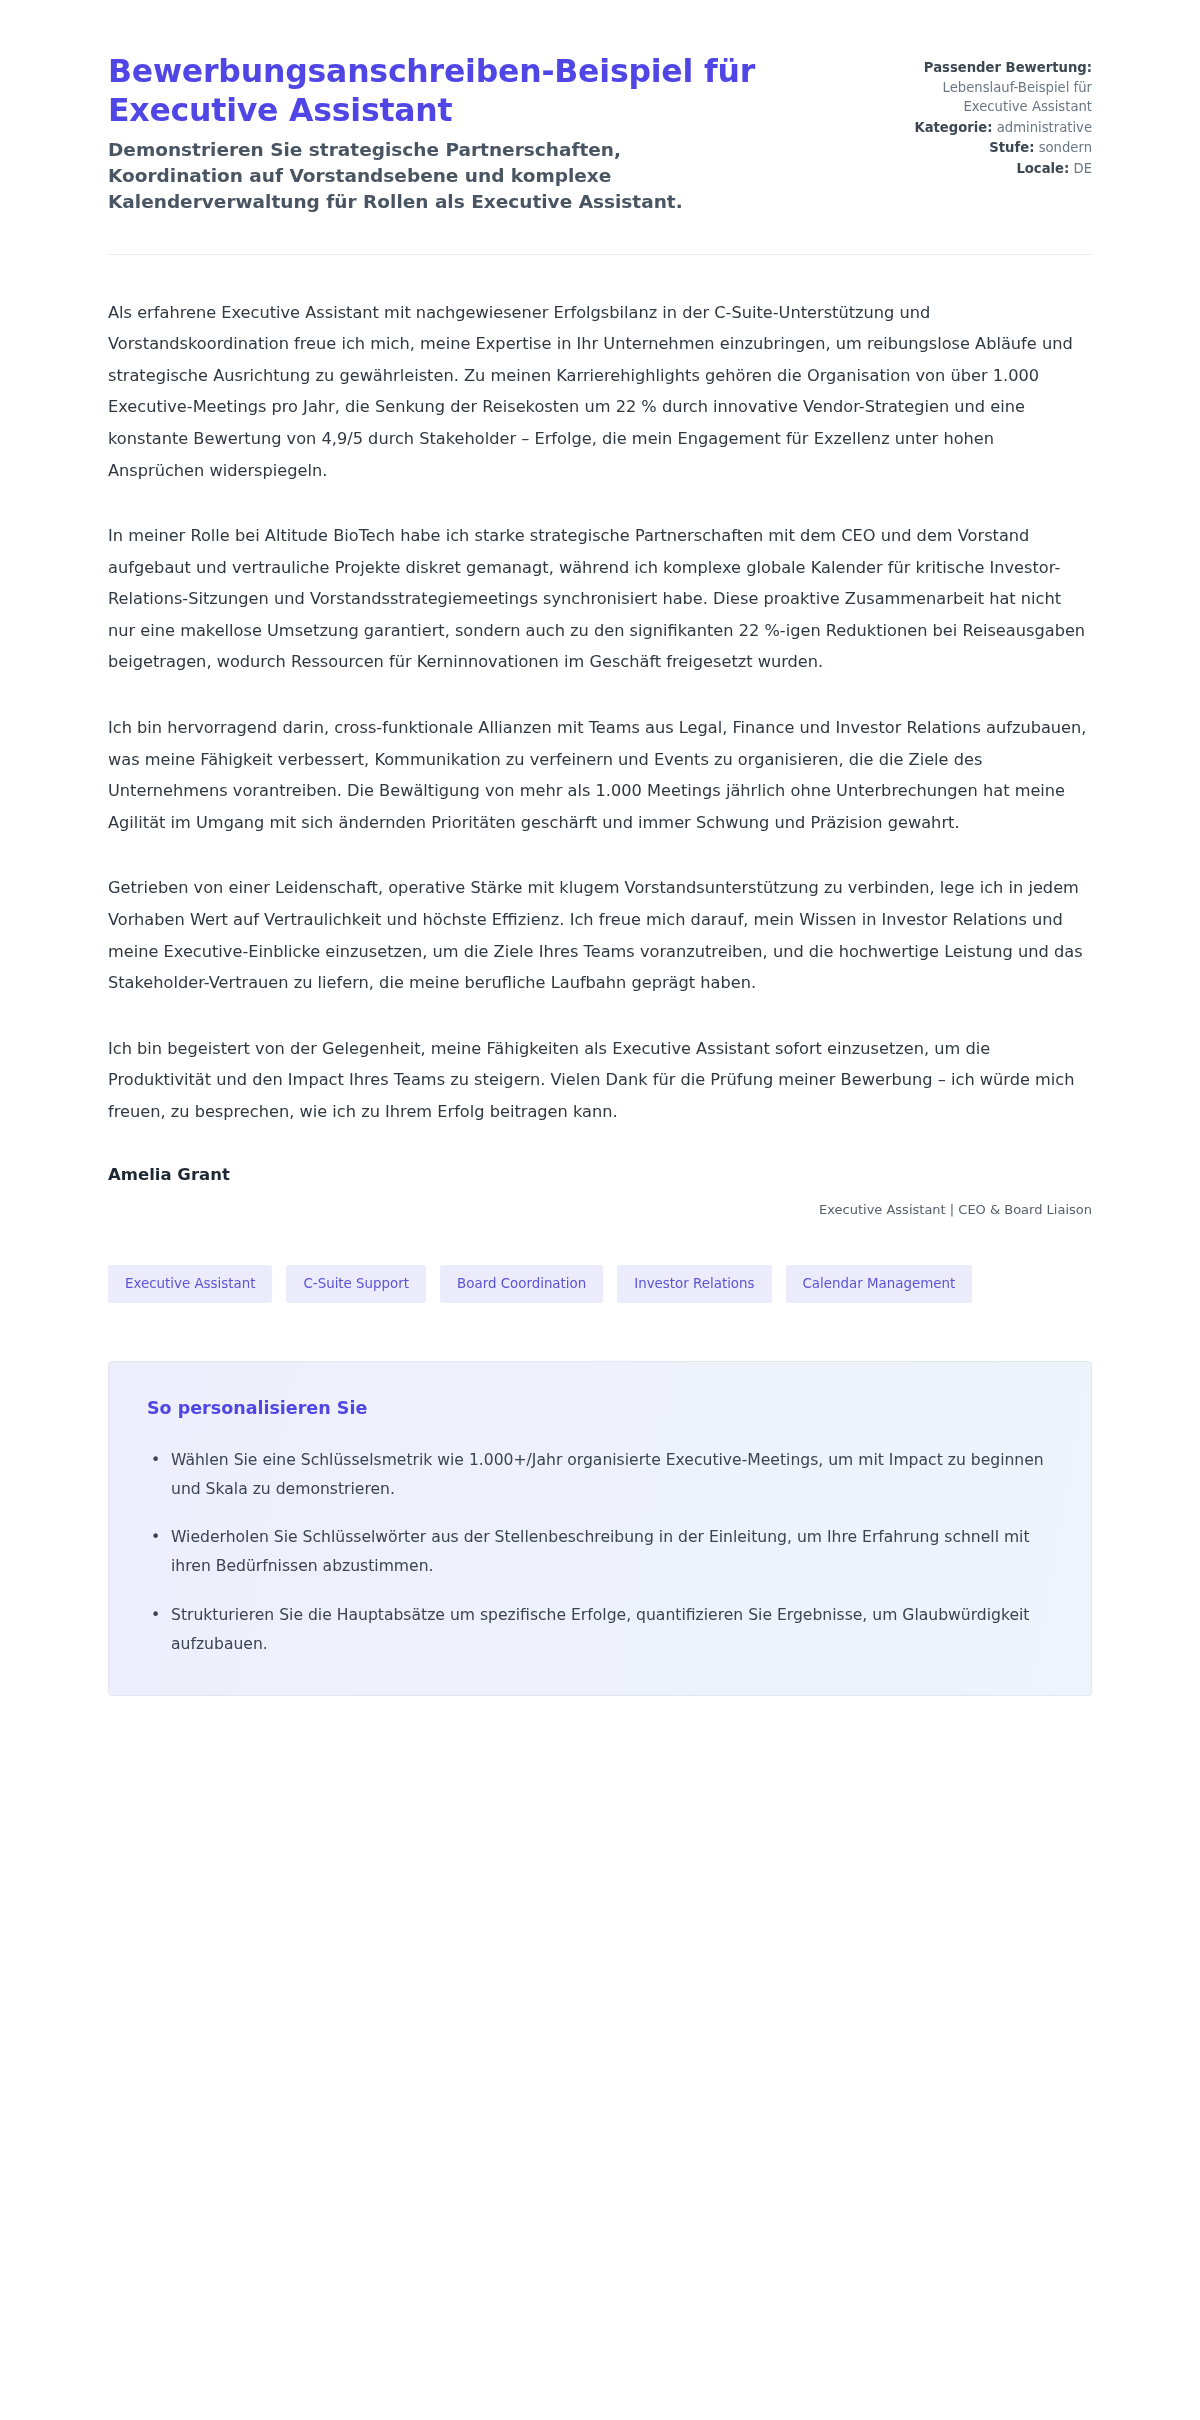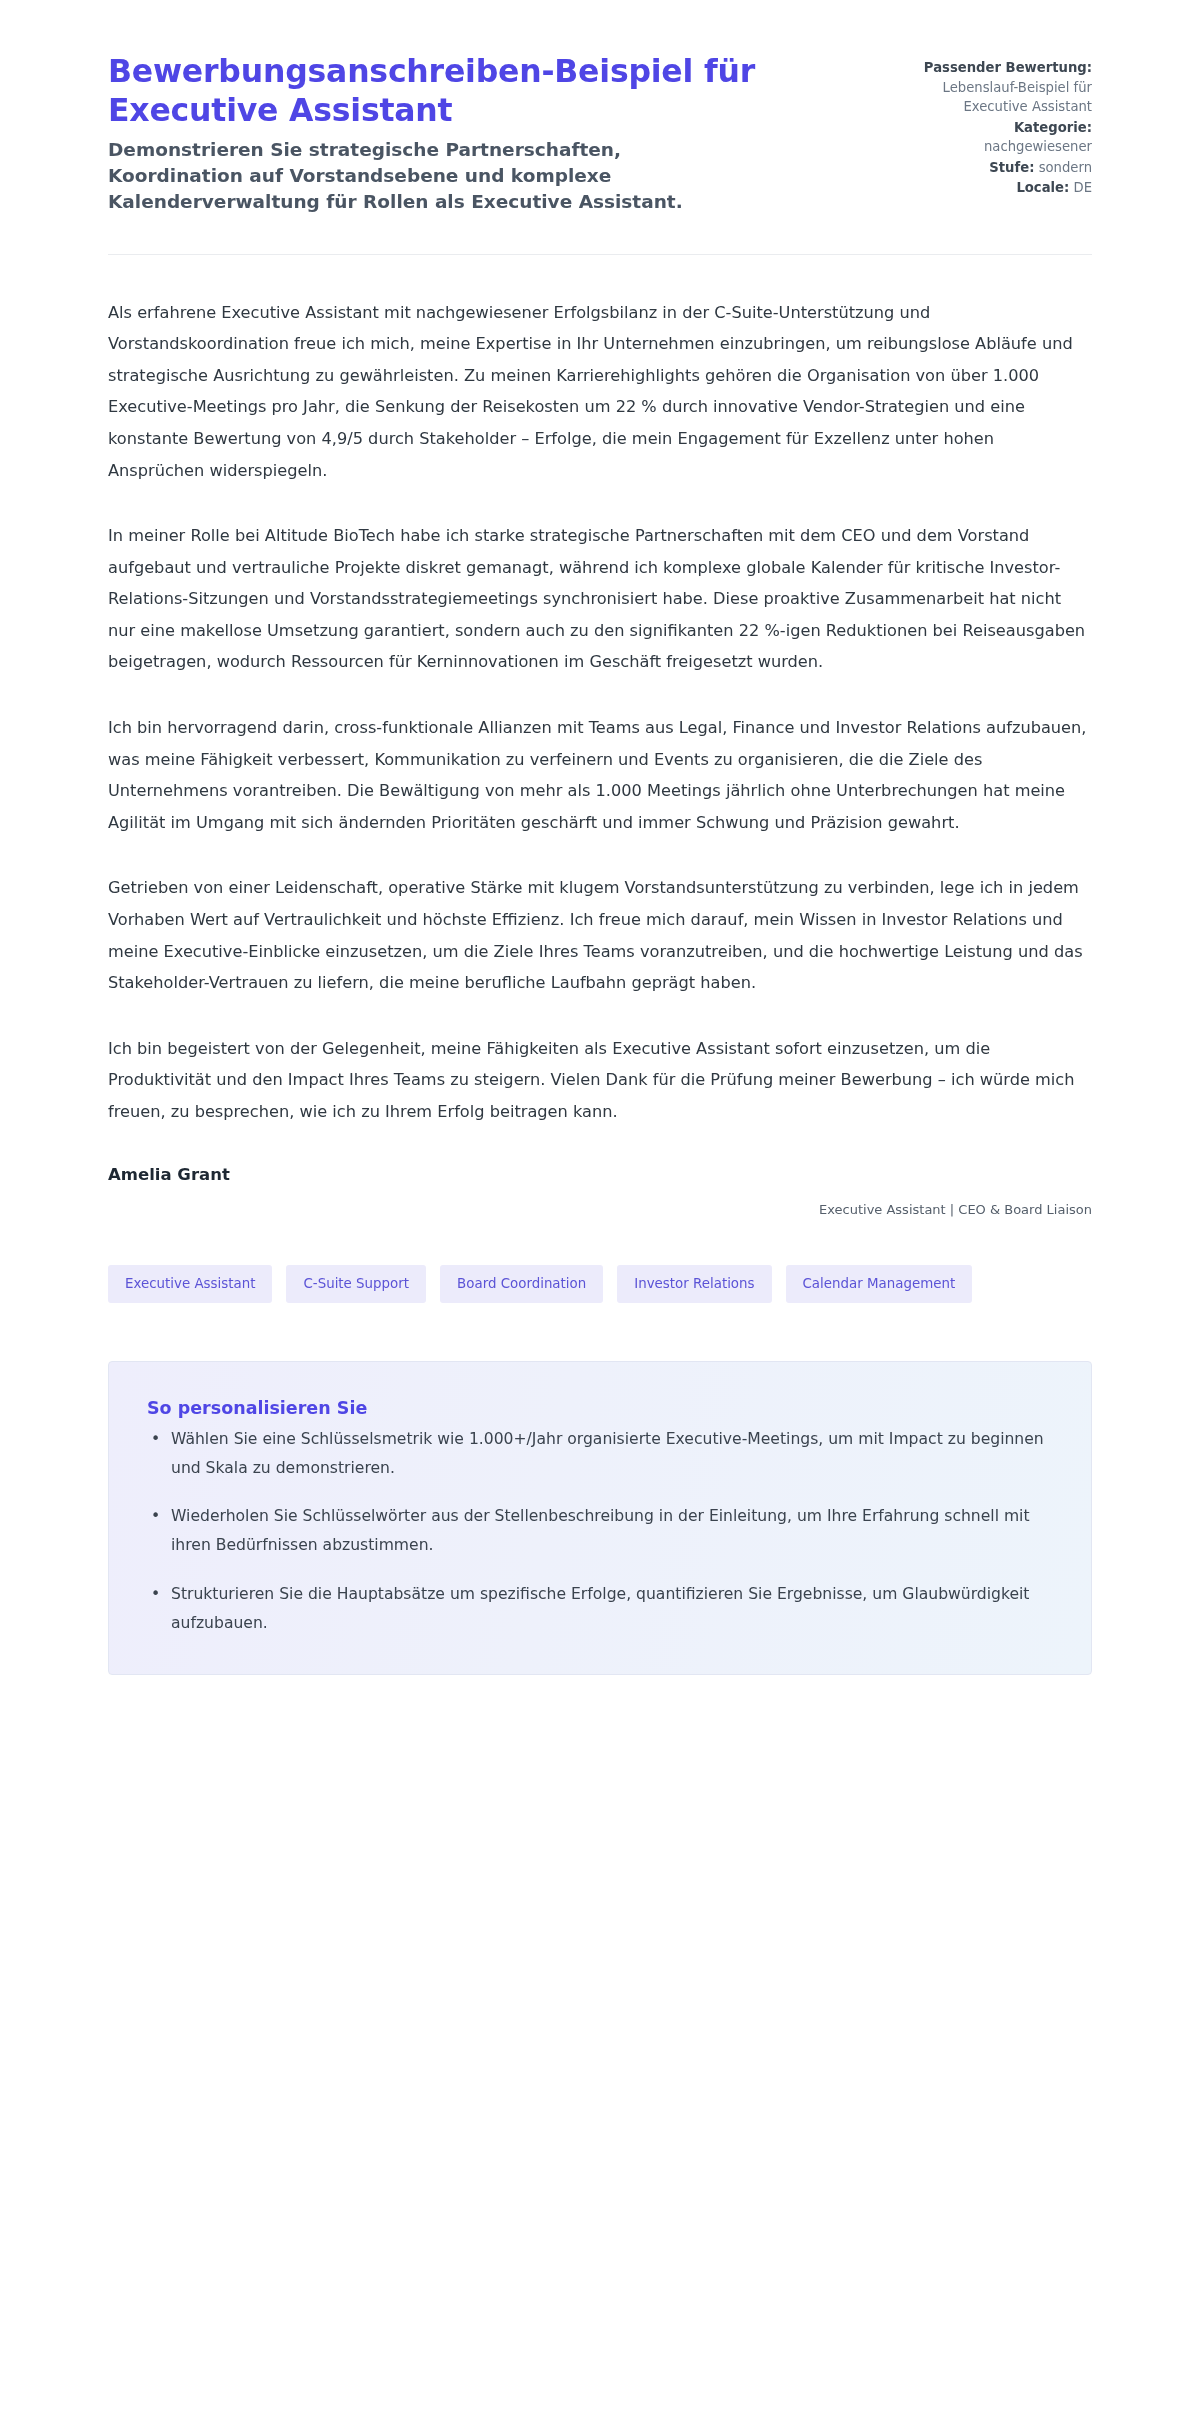--- a/index.html
+++ b/index.html
@@ -133,21 +133,21 @@
 
   
   .tips-panel {
     margin: 58px 0 0 0;
     background: linear-gradient(100deg, #eeeefc 0%, #eef1fb 45%, #edf4fb 100%);
     border: 1px solid #e2e6f3;
     border-radius: 4px;
     padding: 34px 38px 36px 38px;
   }
   .tips-title {
-    margin: 0 0 4px 0;
+    margin: 0 0 25px 0;
     font-size: 17.5px;
     font-weight: 700;
     color: #4f46e5;
     line-height: 1.4;
   }
   .tips-list {
     margin: 0;
     padding: 0;
     list-style: none;
   }
@@ -183,21 +183,21 @@
       <p class="doc-subtitle">Demonstrieren Sie strategische Partnerschaften, Koordination auf Vorstandsebene und komplexe Kalenderverwaltung für Rollen als Executive Assistant.</p>
     </div>
 
     <aside class="header-meta">
       <div class="meta-row">
         <span class="meta-label">Passender Bewertung:</span>
         <span class="meta-value">Lebenslauf-Beispiel für Executive Assistant</span>
       </div>
       <div class="meta-row">
         <span class="meta-label">Kategorie:</span>
-        <span class="meta-value">nachgewiesener</span>
+        <span class="meta-value">administrative</span>
       </div>
       <div class="meta-row">
         <span class="meta-label">Stufe:</span>
         <span class="meta-value">sondern</span>
       </div>
       <div class="meta-row">
         <span class="meta-label">Locale:</span>
         <span class="meta-value">DE</span>
       </div>
     </aside>

